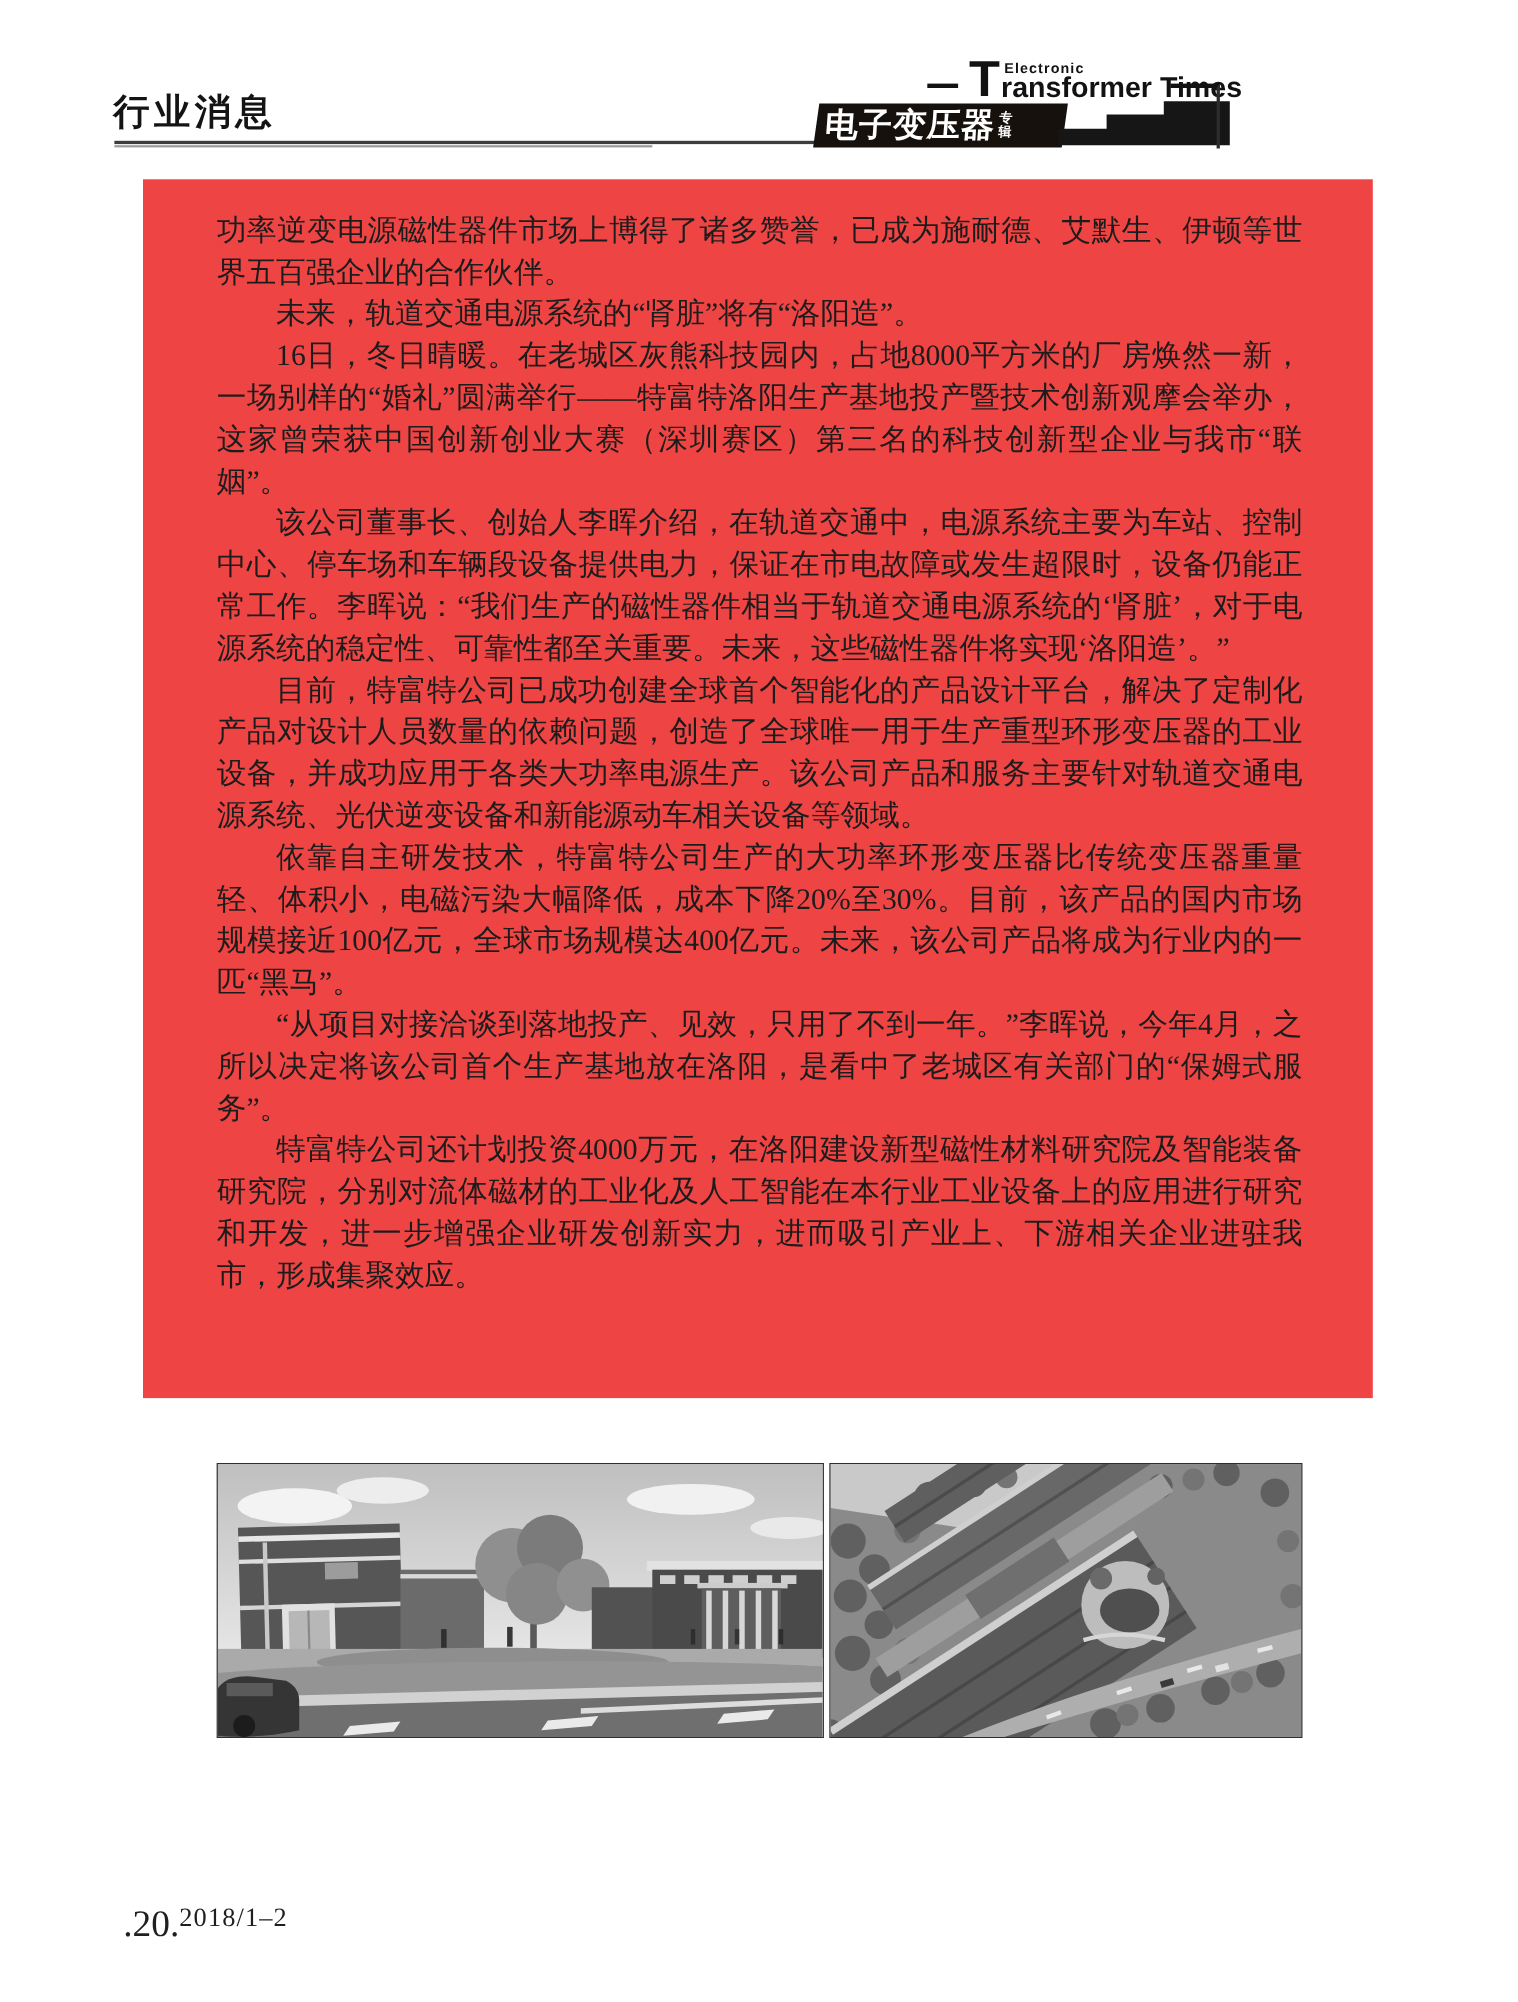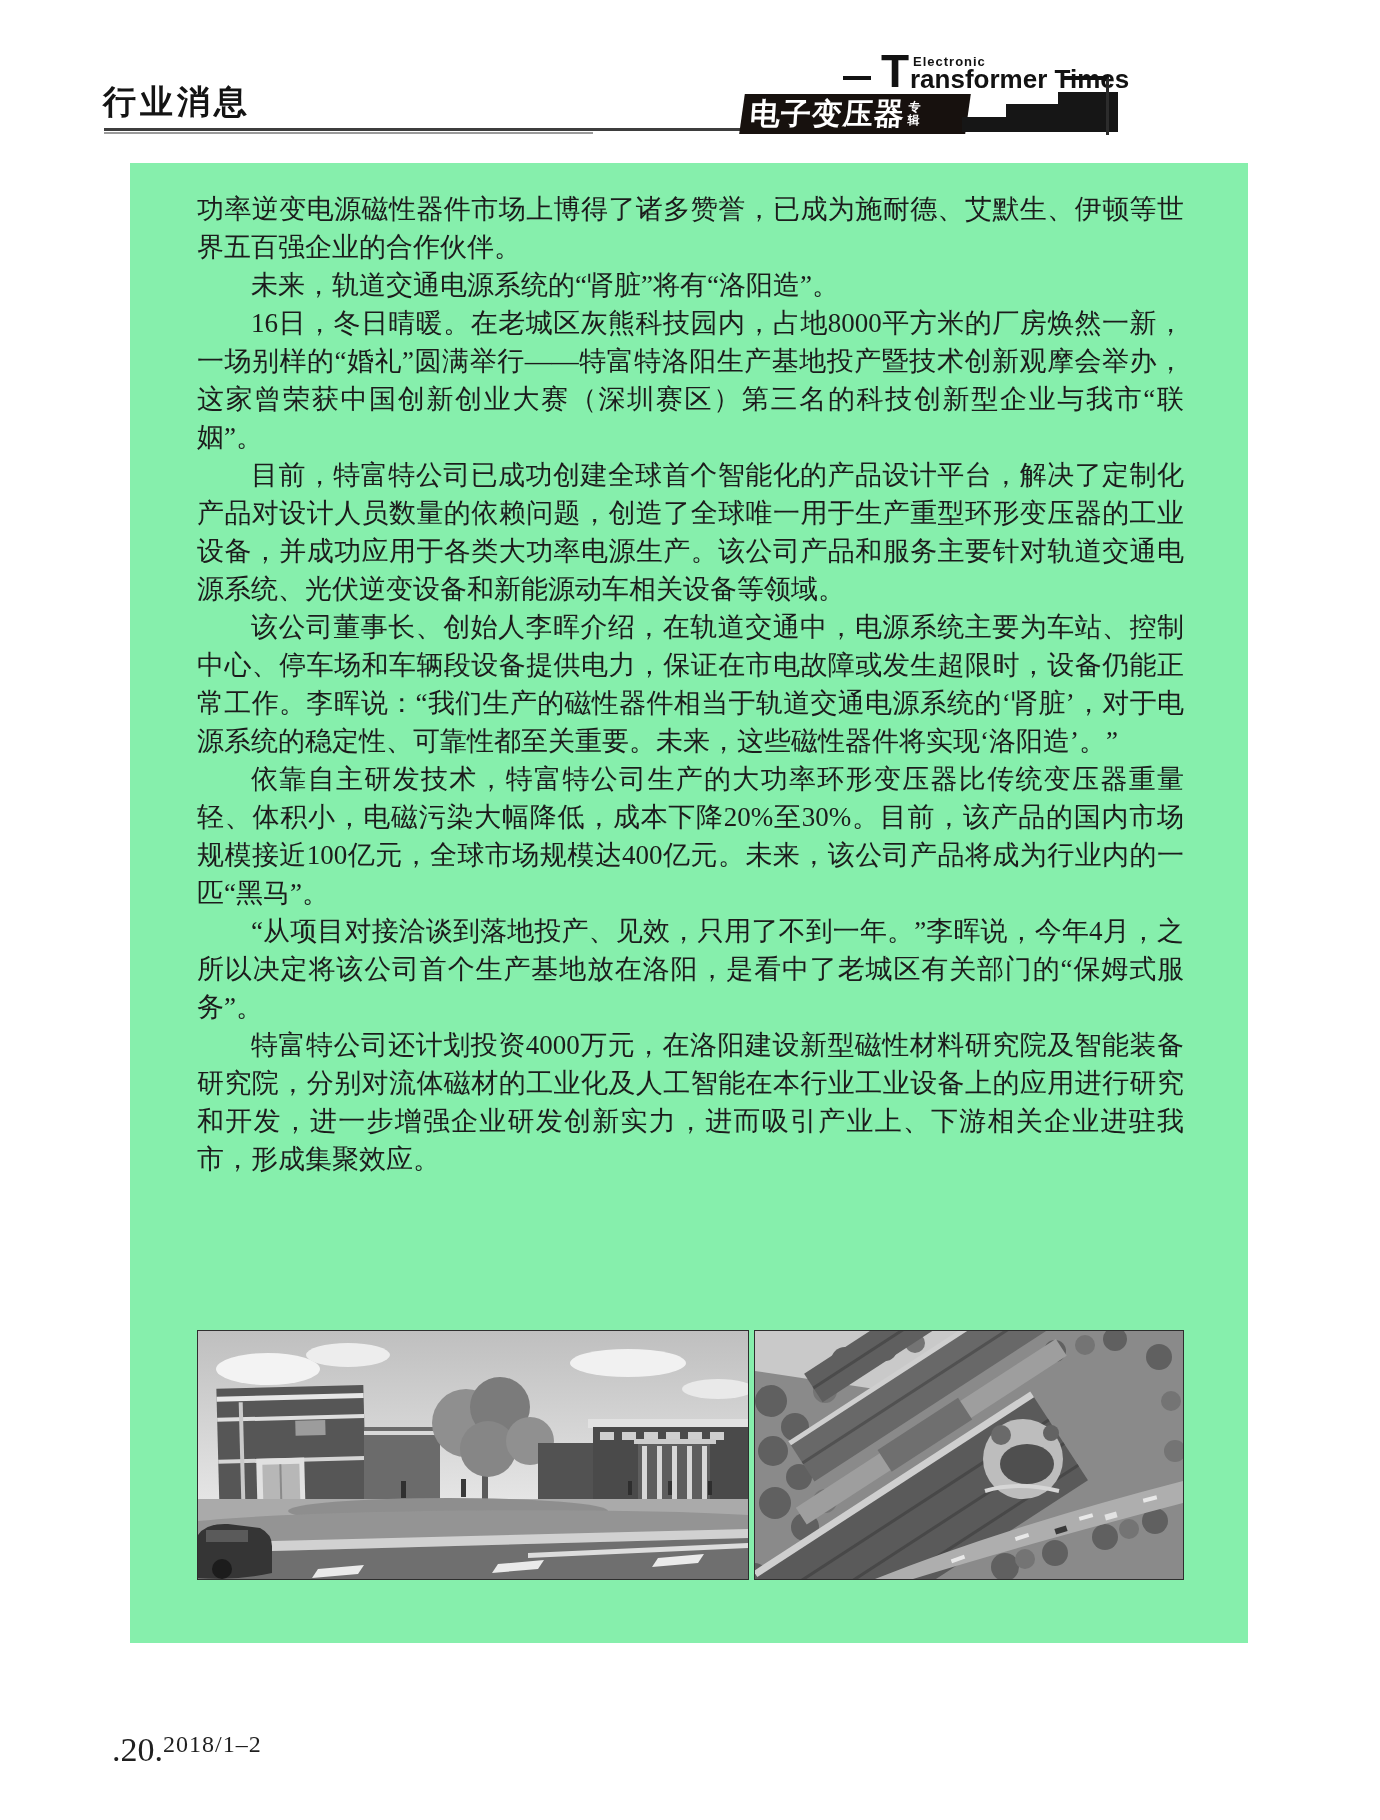--- a/index.html
+++ b/index.html
@@ -70,22 +70,22 @@
   }
   .corner-right {
     position:absolute; left:1064px; top:76px;
     width:42px; height:55px;
     border-top:4px solid #121212; border-right:3px solid #2c2c2c;
   }
 
   
   .panel {
     position:absolute; left:130px; top:163px;
-    width:1118px; height:1480px;
-    background:#86efac;
+    width:1118px; height:1108px;
+    background:#ef4444;
   }
   .textcol {
     position:absolute; left:67px; top:27px; width:987px;
     font-size:27px; line-height:38px;
     text-align:justify; color:#1c1c1c;
   }
   .textcol p { margin:0; text-indent:2em; }
   .textcol p.cont { text-indent:0; }
 
   
@@ -134,22 +134,22 @@
 <div class="ett-T">T</div>
 <div class="ett-small">Electronic</div>
 <div class="ett-rest">ransformer Times</div>
 <div class="corner-right"></div>
 
 <div class="panel">
   <div class="textcol">
     <p class="cont">功率逆变电源磁性器件市场上博得了诸多赞誉，已成为施耐德、艾默生、伊顿等世界五百强企业的合作伙伴。</p>
     <p>未来，轨道交通电源系统的“肾脏”将有“洛阳造”。</p>
     <p>16日，冬日晴暖。在老城区灰熊科技园内，占地8000平方米的厂房焕然一新，一场别样的“婚礼”圆满举行——特富特洛阳生产基地投产暨技术创新观摩会举办，这家曾荣获中国创新创业大赛（深圳赛区）第三名的科技创新型企业与我市“联姻”。</p>
+    <p>该公司董事长、创始人李晖介绍，在轨道交通中，电源系统主要为车站、控制中心、停车场和车辆段设备提供电力，保证在市电故障或发生超限时，设备仍能正常工作。李晖说：“我们生产的磁性器件相当于轨道交通电源系统的‘肾脏’，对于电源系统的稳定性、可靠性都至关重要。未来，这些磁性器件将实现‘洛阳造’。”</p>
     <p>目前，特富特公司已成功创建全球首个智能化的产品设计平台，解决了定制化产品对设计人员数量的依赖问题，创造了全球唯一用于生产重型环形变压器的工业设备，并成功应用于各类大功率电源生产。该公司产品和服务主要针对轨道交通电源系统、光伏逆变设备和新能源动车相关设备等领域。</p>
-    <p>该公司董事长、创始人李晖介绍，在轨道交通中，电源系统主要为车站、控制中心、停车场和车辆段设备提供电力，保证在市电故障或发生超限时，设备仍能正常工作。李晖说：“我们生产的磁性器件相当于轨道交通电源系统的‘肾脏’，对于电源系统的稳定性、可靠性都至关重要。未来，这些磁性器件将实现‘洛阳造’。”</p>
     <p>依靠自主研发技术，特富特公司生产的大功率环形变压器比传统变压器重量轻、体积小，电磁污染大幅降低，成本下降20%至30%。目前，该产品的国内市场规模接近100亿元，全球市场规模达400亿元。未来，该公司产品将成为行业内的一匹“黑马”。</p>
     <p>“从项目对接洽谈到落地投产、见效，只用了不到一年。”李晖说，今年4月，之所以决定将该公司首个生产基地放在洛阳，是看中了老城区有关部门的“保姆式服务”。</p>
     <p>特富特公司还计划投资4000万元，在洛阳建设新型磁性材料研究院及智能装备研究院，分别对流体磁材的工业化及人工智能在本行业工业设备上的应用进行研究和开发，进一步增强企业研发创新实力，进而吸引产业上、下游相关企业进驻我市，形成集聚效应。</p>
   </div>
 
   <div class="photos">
 
     <div class="photo left">
       <svg viewBox="0 0 550 248" preserveAspectRatio="none">
         <defs>

